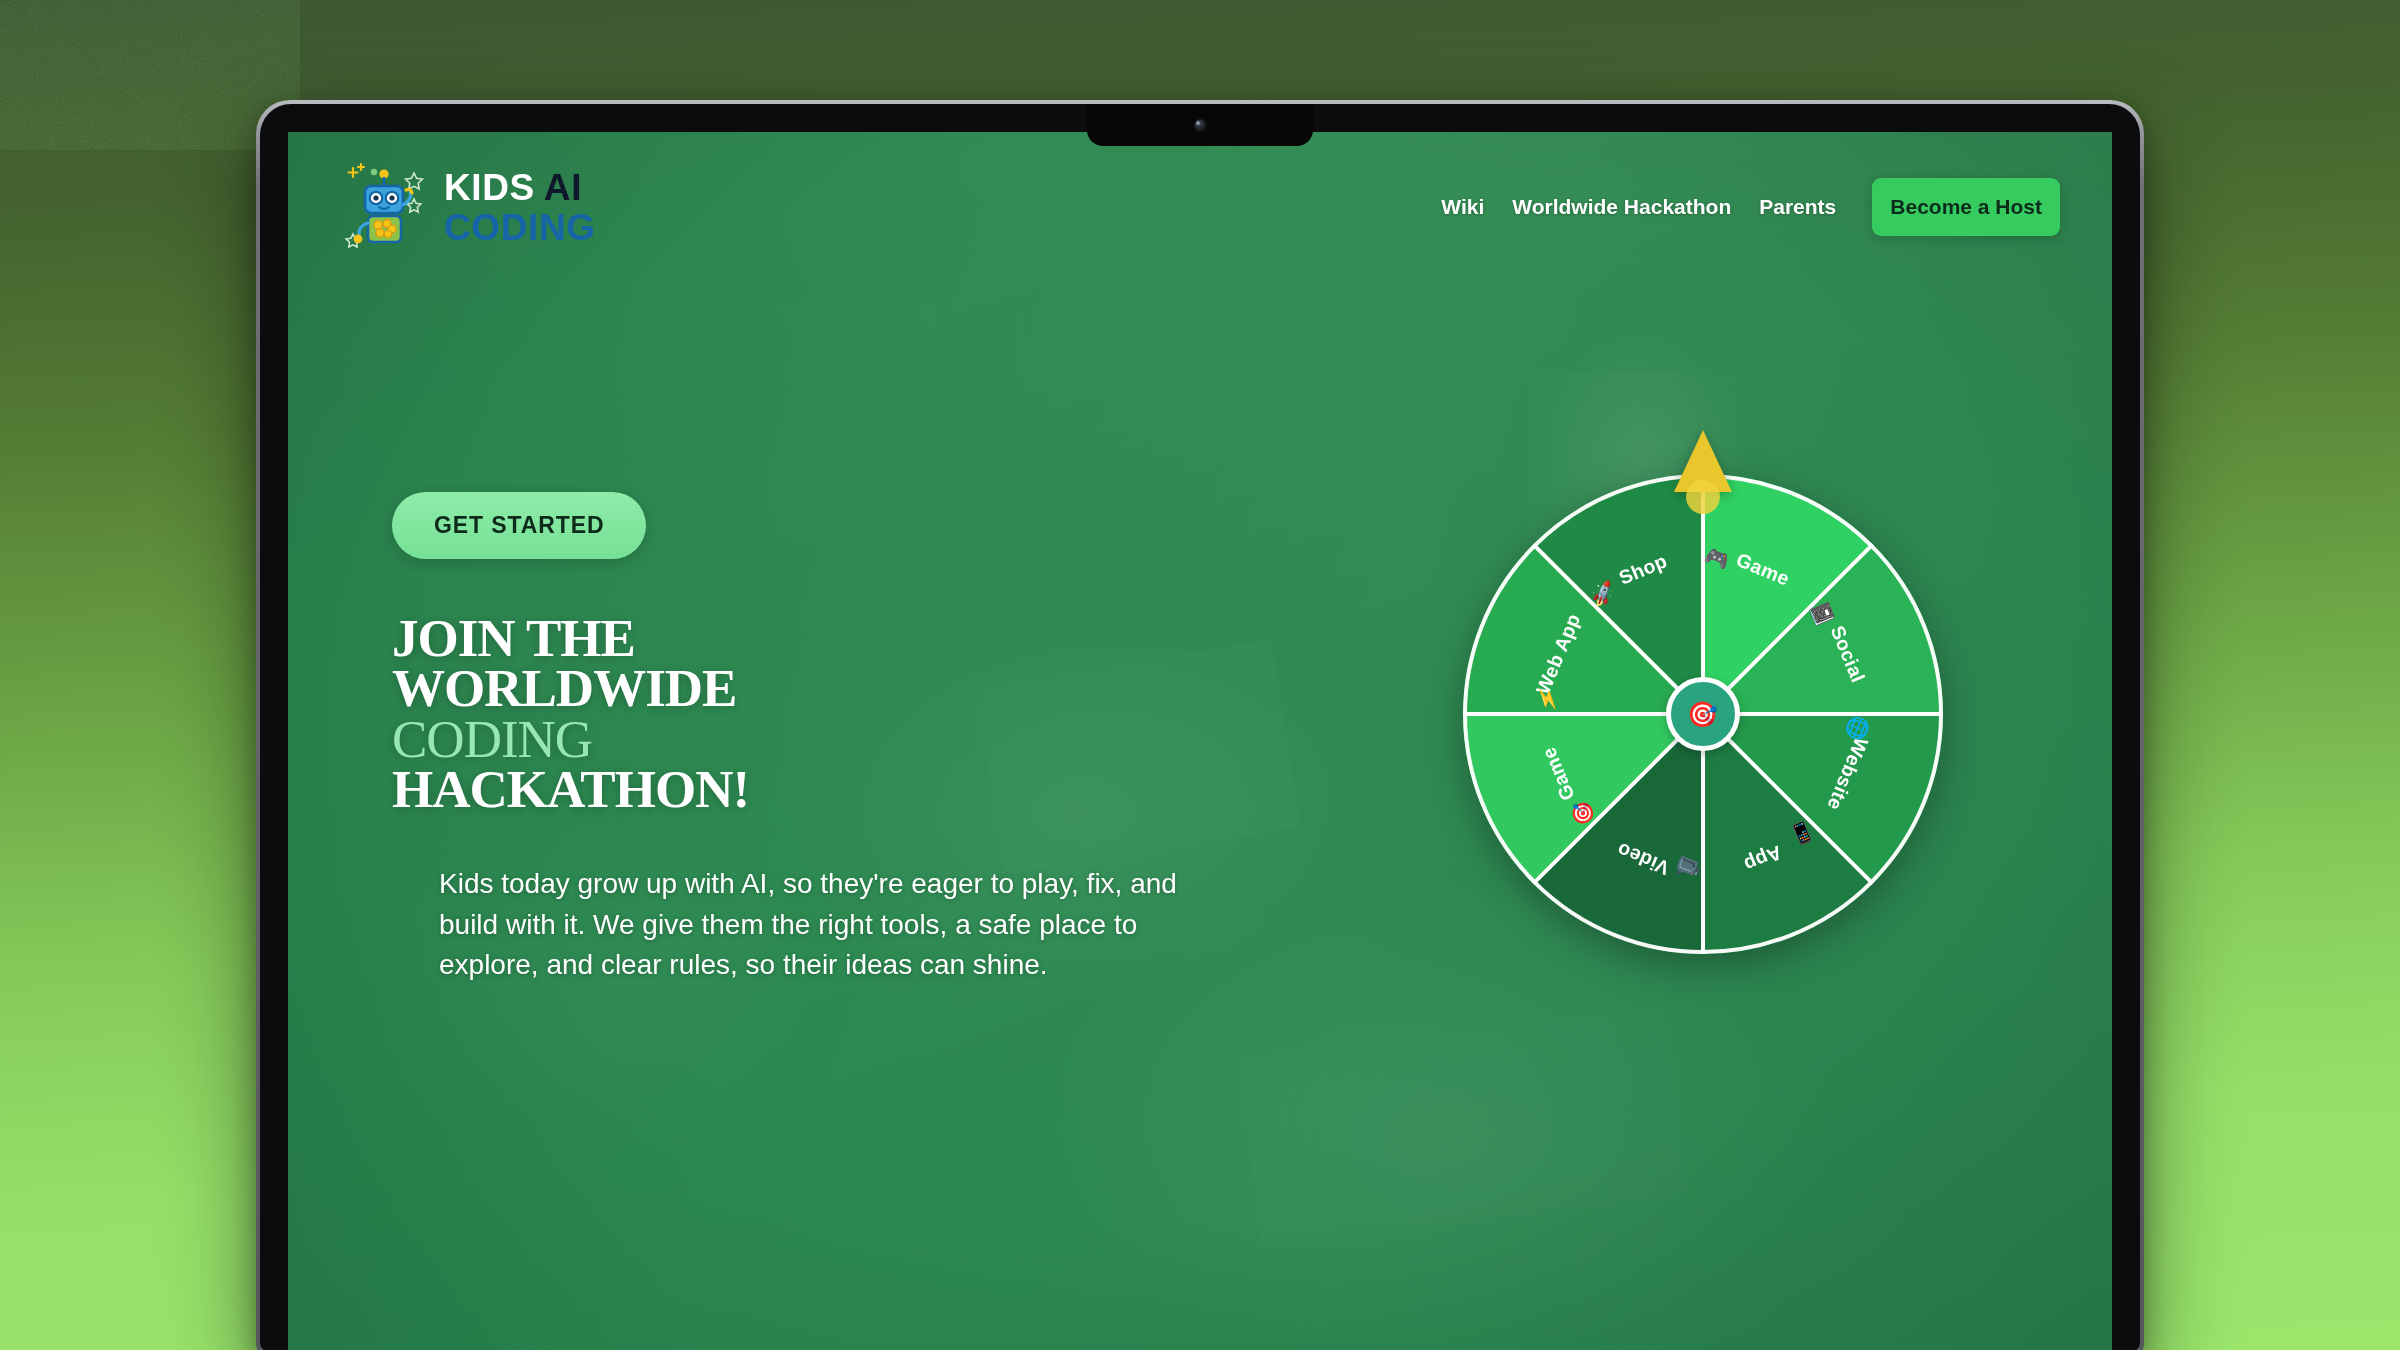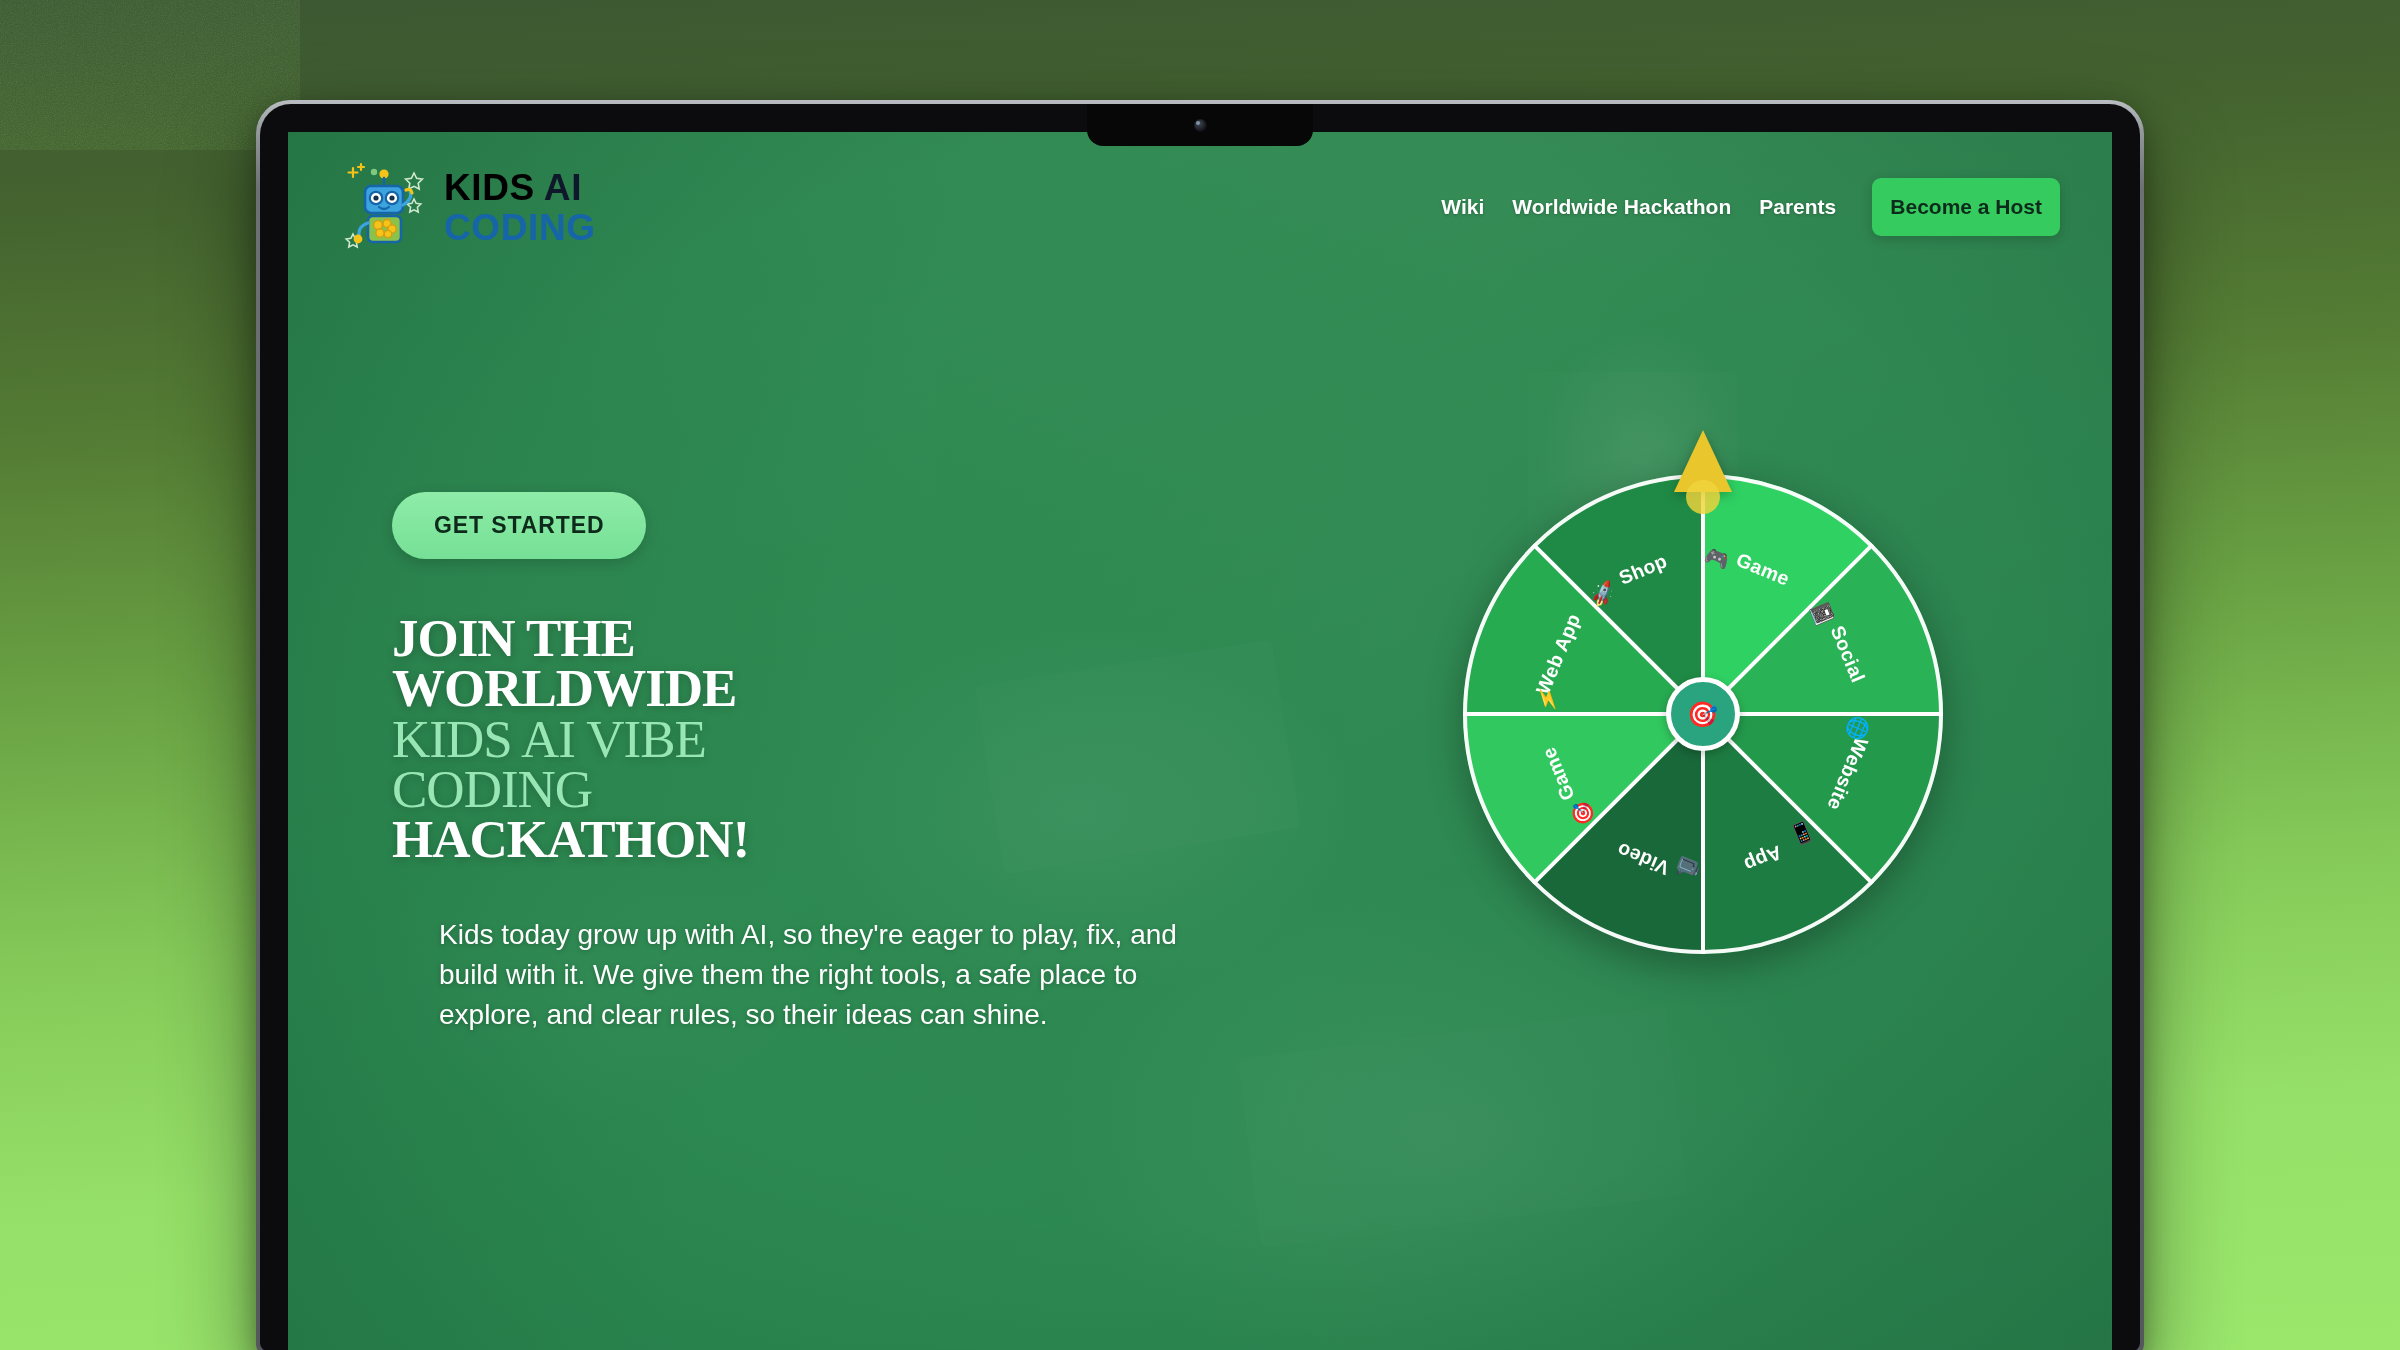--- a/index.html
+++ b/index.html
@@ -111,21 +111,21 @@
   #site-header {
     position:absolute; left:0; right:0; top:0; height:150px;
     display:flex; align-items:center;
     padding:0 52px 0 56px;
     z-index:5;
   }
   #logo { display:flex; align-items:center; gap:14px; }
   .logo-mark { position:relative; width:86px; height:92px; flex:0 0 auto; }
   .logo-words { line-height:1; user-select:none; }
   .lw1 { font-size:37px; font-weight:800; letter-spacing:.6px; }
-  .lw1 .k { color:#000000; }
+  .lw1 .k { color:#ffffff; }
   .lw1 .a { color:#0f172a; margin-left:9px; }
   .lw2 { font-size:37px; font-weight:800; color:#1565a8; letter-spacing:.6px; margin-top:3px;}
 
   nav#main-nav {
     margin-left:auto;
     display:flex; align-items:center; gap:28px;
   }
   .nav-link {
     color:#ffffff; font-size:21px; font-weight:700;
     text-decoration:none; white-space:nowrap;
@@ -339,21 +339,20 @@
             <button id="become-host">Become a Host</button>
           </nav>
         </header>
 
         <section id="hero-copy">
           <button id="get-started">GET STARTED</button>
 
           <h1 id="headline">
             <span class="hl-white">JOIN THE</span>
             <span class="hl-white">WORLDWIDE</span>
-            <span class="hl-mint">KIDS AI VIBE</span>
             <span class="hl-mint">CODING</span>
             <span class="hl-white">HACKATHON!</span>
           </h1>
 
           <p id="hero-body">Kids today grow up with AI, so they're eager to play, fix, and build with it. We give them the right tools, a safe place to explore, and clear rules, so their ideas can shine.</p>
         </section>
 
         <div id="wheel-area">
           <div id="wheel-glow"></div>
 

